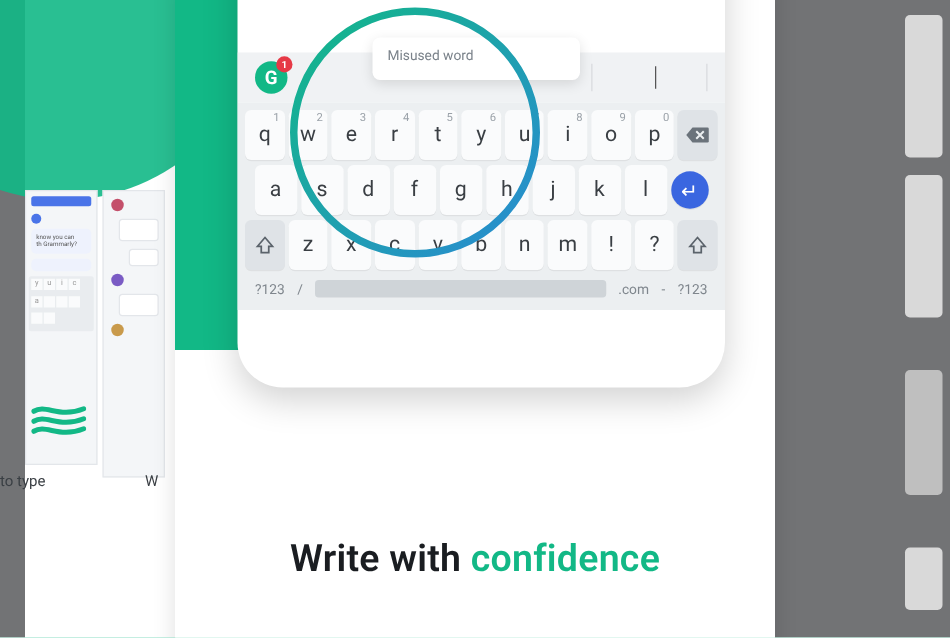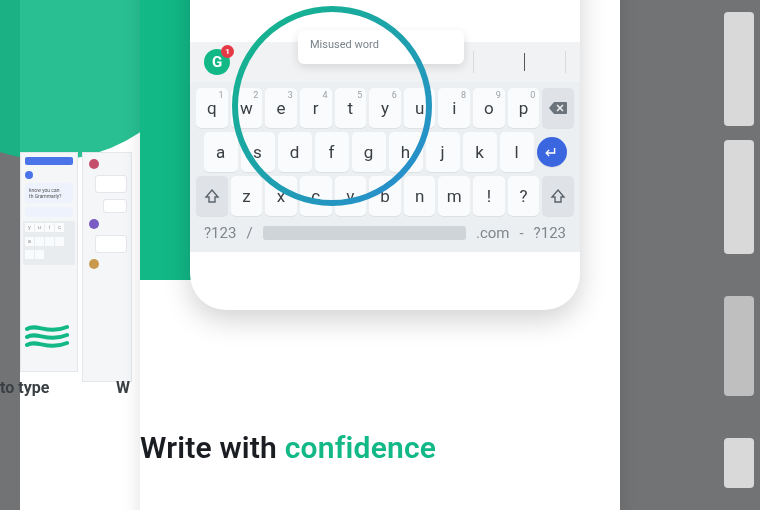--- a/index.html
+++ b/index.html
@@ -27,21 +27,21 @@
   .faded-a .bub { margin:4px; padding:4px; background:#eef2fd; border-radius:4px; font-size:5px; color:#555; line-height:1.2; }
   .faded-a .kb  { margin:4px 2px 2px 2px; height:44px; background:#e9ecef; border-radius:2px; display:flex; flex-wrap:wrap; gap:1px; padding:2px; }
   .faded-a .kb span { width:9px; height:9px; background:#fafbfc; font-size:6px; text-align:center; color:#999; }
   .faded-a .squig { position:absolute; left:4px; bottom:22px; width:44px; height:26px; }
   .squig path { stroke:#12b886; stroke-width:4; fill:none; stroke-linecap:round; }
 
   .faded-b .av { width:10px; height:10px; border-radius:50%; background:#c4506b; margin:6px; }
   .faded-b .card { margin:2px 4px 6px 12px; background:#fff; border:1px solid #e3e6ea; border-radius:3px; height:18px; }
   .faded-b .card.sm { margin-left:20px; height:14px; }
 
-  .faded-cap { position:absolute; top:378px; font-size:16px; color:#3a3f44;font-weight:bold; }
+  .faded-cap { position:absolute; top:378px; font-size:12px; color:#3a3f44; }
   .faded-cap-a { left: 0; }
   .faded-cap-b { left: 116px; }
 
   
   .promo { position: absolute; left: 140px; top: -20px; width: 480px; height: 560px; background: #fff; box-shadow: 0 2px 18px rgba(0,0,0,0.12); }
 
   
   .wedge { position:absolute; left:0; top:0; width:480px; height:300px; overflow:hidden; }
   .wedge::before { content:""; position:absolute; left:-240px; top:-170px; width:520px; height:520px; background:#12b886; transform: rotate(18deg); }
 
@@ -63,29 +63,29 @@
   .sugcard .arr { color:#9aa1a8; font-size:13px; }
   .sugcard .good { color:#12b886; }
 
   
   .kbwrap { position:absolute; left:0; top:142px; width:100%; background:#eceff1; padding:6px 6px 10px 6px; }
   .krow { display:flex; justify-content:center; gap:3px; margin-bottom:4px; }
   .key { position:relative; width:34px; height:40px; background:#fafbfc; border-radius:5px; display:flex; align-items:center; justify-content:center; font-size:17px; color:#3a3f44; box-shadow: 0 1px 0 rgba(0,0,0,0.06); }
   .key .hint { position:absolute; top:2px; right:4px; font-size:9px; color:#9aa1a8; }
   .key.func { background:#dfe3e7; font-size:14px; color:#5b636b; }
   .key.blue { background:#3a66e0; color:#fff; border-radius:50%; width:30px; height:30px; align-self:center; font-size:16px; }
-  .bottomrow { display:flex; align-items:center; gap:10px; padding: 4px 8px 0 8px; font-size:15px; color:#7f868d; }
+  .bottomrow { display:flex; align-items:center; gap:10px; padding: 4px 8px 0 8px; font-size:11px; color:#7f868d; }
   .spacebar { flex:1; height:14px; background:#cfd4d8; border-radius:3px; }
 
   
   .mag { position:absolute; left:90px; top:24px; width:204px; height:204px; border-radius:50%; pointer-events:none; z-index:5; }
   .mag svg { width:100%; height:100%; display:block; }
 
   
-  .tagline { position:absolute; left:0; width:100%; top:450px; text-align:left; font-size:30px; font-weight:600; color:#1a1d21; letter-spacing:0.2px; }
+  .tagline { position:absolute; left:0; width:100%; top:450px; text-align:center; font-size:30px; font-weight:600; color:#1a1d21; letter-spacing:0.2px; }
   .tagline .accent { color:#12b886; }
 
   
   .bksp svg { width:20px; height:14px; }
   .shift svg { width:16px; height:16px; }
 </style>
 </head>
 <body>
 
 <div class="stage">

